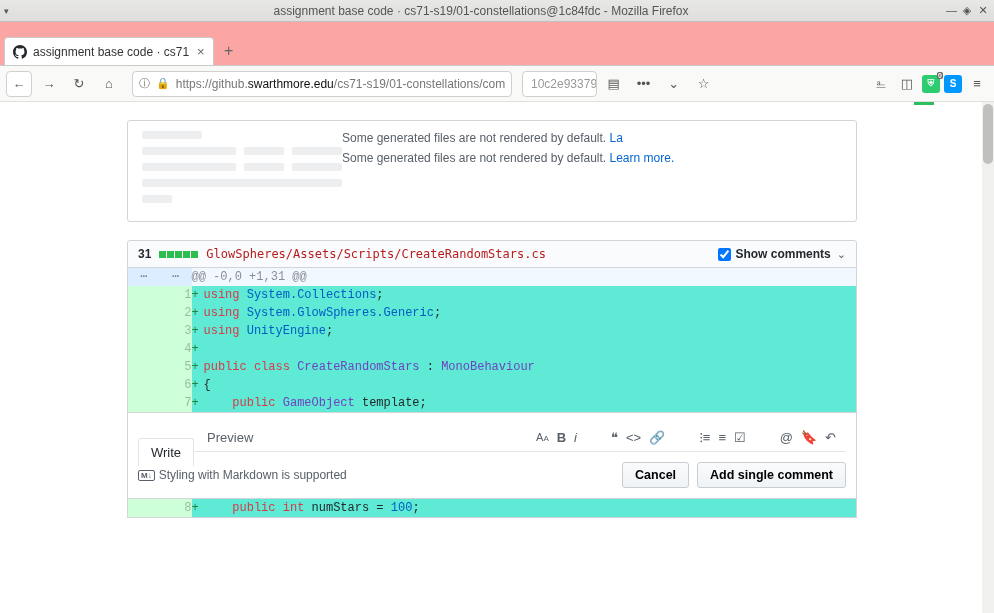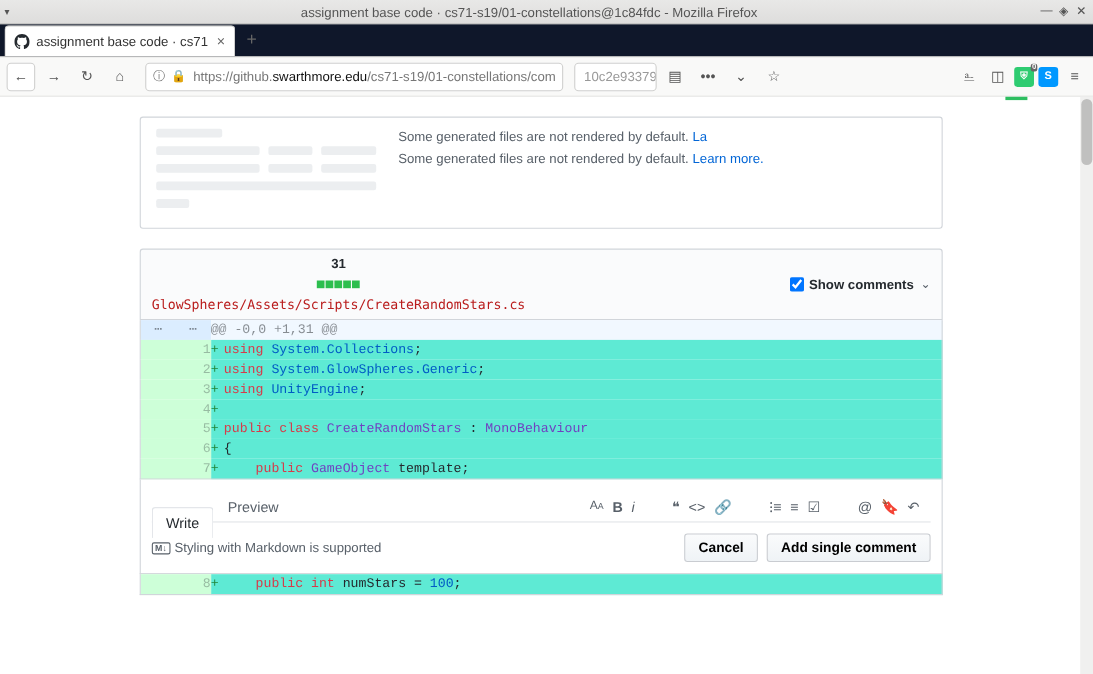--- a/index.html
+++ b/index.html
@@ -2,21 +2,21 @@
 <html><head>
 <meta charset="utf-8">
 <style>
 * { margin: 0; padding: 0; box-sizing: border-box; }
 body { font-family: -apple-system, BlinkMacSystemFont, "Segoe UI", Helvetica, Arial, sans-serif; font-size: 13px; background: #f0f0ef; color: #24292e; overflow: hidden; }
 .titlebar { height: 22px; background: linear-gradient(#e8e8e7, #dedddc); display: flex; align-items: center; border-bottom: 1px solid #c0c0bf; position: relative; }
 .titlebar-left { width: 16px; display: flex; align-items: center; padding-left: 4px; color: #555; font-size: 9px; }
 .titlebar-title { flex: 1; text-align: center; font-size: 12px; color: #555; }
 .titlebar-btns { display: flex; gap: 6px; padding-right: 6px; color: #555; font-size: 11px; }
 .titlebar-btns span { display: inline-block; width: 10px; text-align: center; cursor: default; }
-.tabstrip { height: 30px; background: #0f172a; display: flex; align-items: flex-end; border-bottom: 1px solid #cacac9; padding-left: 4px; }
+.tabstrip { height: 44px; background: #fca5a5; display: flex; align-items: flex-end; border-bottom: 1px solid #cacac9; padding-left: 4px; }
 .tab { height: 28px; background: #fff; border: 1px solid #cacac9; border-bottom: none; border-radius: 4px 4px 0 0; display: flex; align-items: center; padding: 0 6px 0 8px; gap: 6px; min-width: 150px; }
 .tab-icon { width: 14px; height: 14px; display: flex; align-items: center; justify-content: center; }
 .tab-title { font-size: 12px; color: #333; white-space: nowrap; overflow: hidden; text-overflow: ellipsis; flex: 1; }
 .tab-close { color: #666; font-size: 13px; cursor: pointer; padding: 0 2px; }
 .newtab { width: 30px; height: 28px; display: flex; align-items: center; justify-content: center; color: #666; font-size: 16px; cursor: pointer; }
 .navbar { height: 36px; background: #f9f9f8; display: flex; align-items: center; padding: 0 6px; gap: 4px; border-bottom: 1px solid #e0e0df; }
 .nav-btn { width: 26px; height: 26px; border: 1px solid #d0d0cf; border-radius: 4px; background: #fff; display: flex; align-items: center; justify-content: center; color: #555; font-size: 13px; cursor: pointer; }
 .nav-icon-only { width: 26px; height: 26px; display: flex; align-items: center; justify-content: center; color: #555; font-size: 13px; cursor: pointer; }
 .urlbar { flex: 1; height: 26px; border: 1px solid #d0d0cf; border-radius: 4px; background: #fff; display: flex; align-items: center; padding: 0 6px; gap: 6px; margin: 0 6px; max-width: 380px; }
 .urlbar .shield { color: #4caf50; font-size: 11px; }
@@ -24,32 +24,32 @@
 .urlbar .urltext .dom { color: #111; }
 .search-hint { flex: 0.4; height: 26px; border: 1px solid #d0d0cf; border-radius: 4px; background: #fff; display: flex; align-items: center; padding: 0 8px; color: #999; font-size: 12px; max-width: 180px; overflow: hidden; }
 .nav-right { display: flex; align-items: center; gap: 4px; margin-left: 4px; }
 .nav-right .nav-icon-only { width: 22px; }
 .ublock { width: 18px; height: 18px; background: #2ecc71; border-radius: 3px; color: #fff; font-size: 9px; display: flex; align-items: center; justify-content: center; font-weight: bold; position: relative; }
 .ublock .badge { position: absolute; top: -3px; right: -3px; background: #666; color: #fff; font-size: 7px; border-radius: 2px; padding: 0 1px; }
 .sicon { width: 18px; height: 18px; background: #0098ff; border-radius: 3px; color: #fff; font-size: 10px; display: flex; align-items: center; justify-content: center; font-weight: bold; }
 .spacer-flex { flex: 1; }
 .page { background: #fff; height: calc(613px - 22px - 30px - 36px); overflow-y: auto; position: relative; }
 .page-inner { max-width: 740px; margin: 0 auto; padding: 0 10px 0 0; }
-.summary-box { border: 1px solid #d1d5da; border-radius: 3px; margin-top: 12px; padding: 10px 14px; display: flex; gap: 20px; }
+.summary-box { border: 1px solid #d1d5da; border-radius: 3px; margin-top: 12px; padding: 10px 14px; display: flex; }
 .skeletons { flex: 0 0 200px; }
 .skel { background: #eceef0; border-radius: 2px; height: 8px; margin-bottom: 8px; }
 .sk1 { width: 60px; }
 .skrow { display: flex; gap: 8px; }
 .skrow .skel { flex: 1; }
 .sk-short { width: 30px; }
 .summ-text { flex: 1; font-size: 12px; color: #586069; }
 .summ-text .row { margin-bottom: 6px; }
 .summ-text a { color: #0366d6; text-decoration: none; }
 .file-header { border: 1px solid #d1d5da; border-radius: 3px 3px 0 0; margin-top: 18px; padding: 6px 10px; display: flex; align-items: center; background: #fafbfc; font-size: 12px; }
-.fh-left { display: flex; align-items: center; gap: 8px; flex-direction: column; }
+.fh-left { display: flex; align-items: center; gap: 8px; }
 .fh-count { font-weight: 600; color: #24292e; }
 .diffstat { display: flex; gap: 1px; }
 .diffstat span { width: 7px; height: 7px; background: #2cbe4e; }
 .fh-path { font-family: "SFMono-Regular", Consolas, monospace; font-size: 12px; color: #b91c1c; }
 .fh-right { margin-left: auto; display: flex; align-items: center; gap: 6px; }
 .fh-right label { display: flex; align-items: center; gap: 4px; font-weight: 600; font-size: 12px; }
 .chevron { color: #586069; font-size: 11px; cursor: pointer; }
 .diff-table { border: 1px solid #d1d5da; border-top: none; width: 100%; border-collapse: collapse; font-family: "SFMono-Regular", Consolas, "Liberation Mono", Menlo, monospace; font-size: 12px; }
 .diff-table td { padding: 0; vertical-align: top; line-height: 18px; }
 .ln { width: 32px; text-align: right; color: rgba(27,31,35,.3); padding-right: 8px; background: #fafbfc; user-select: none; }

